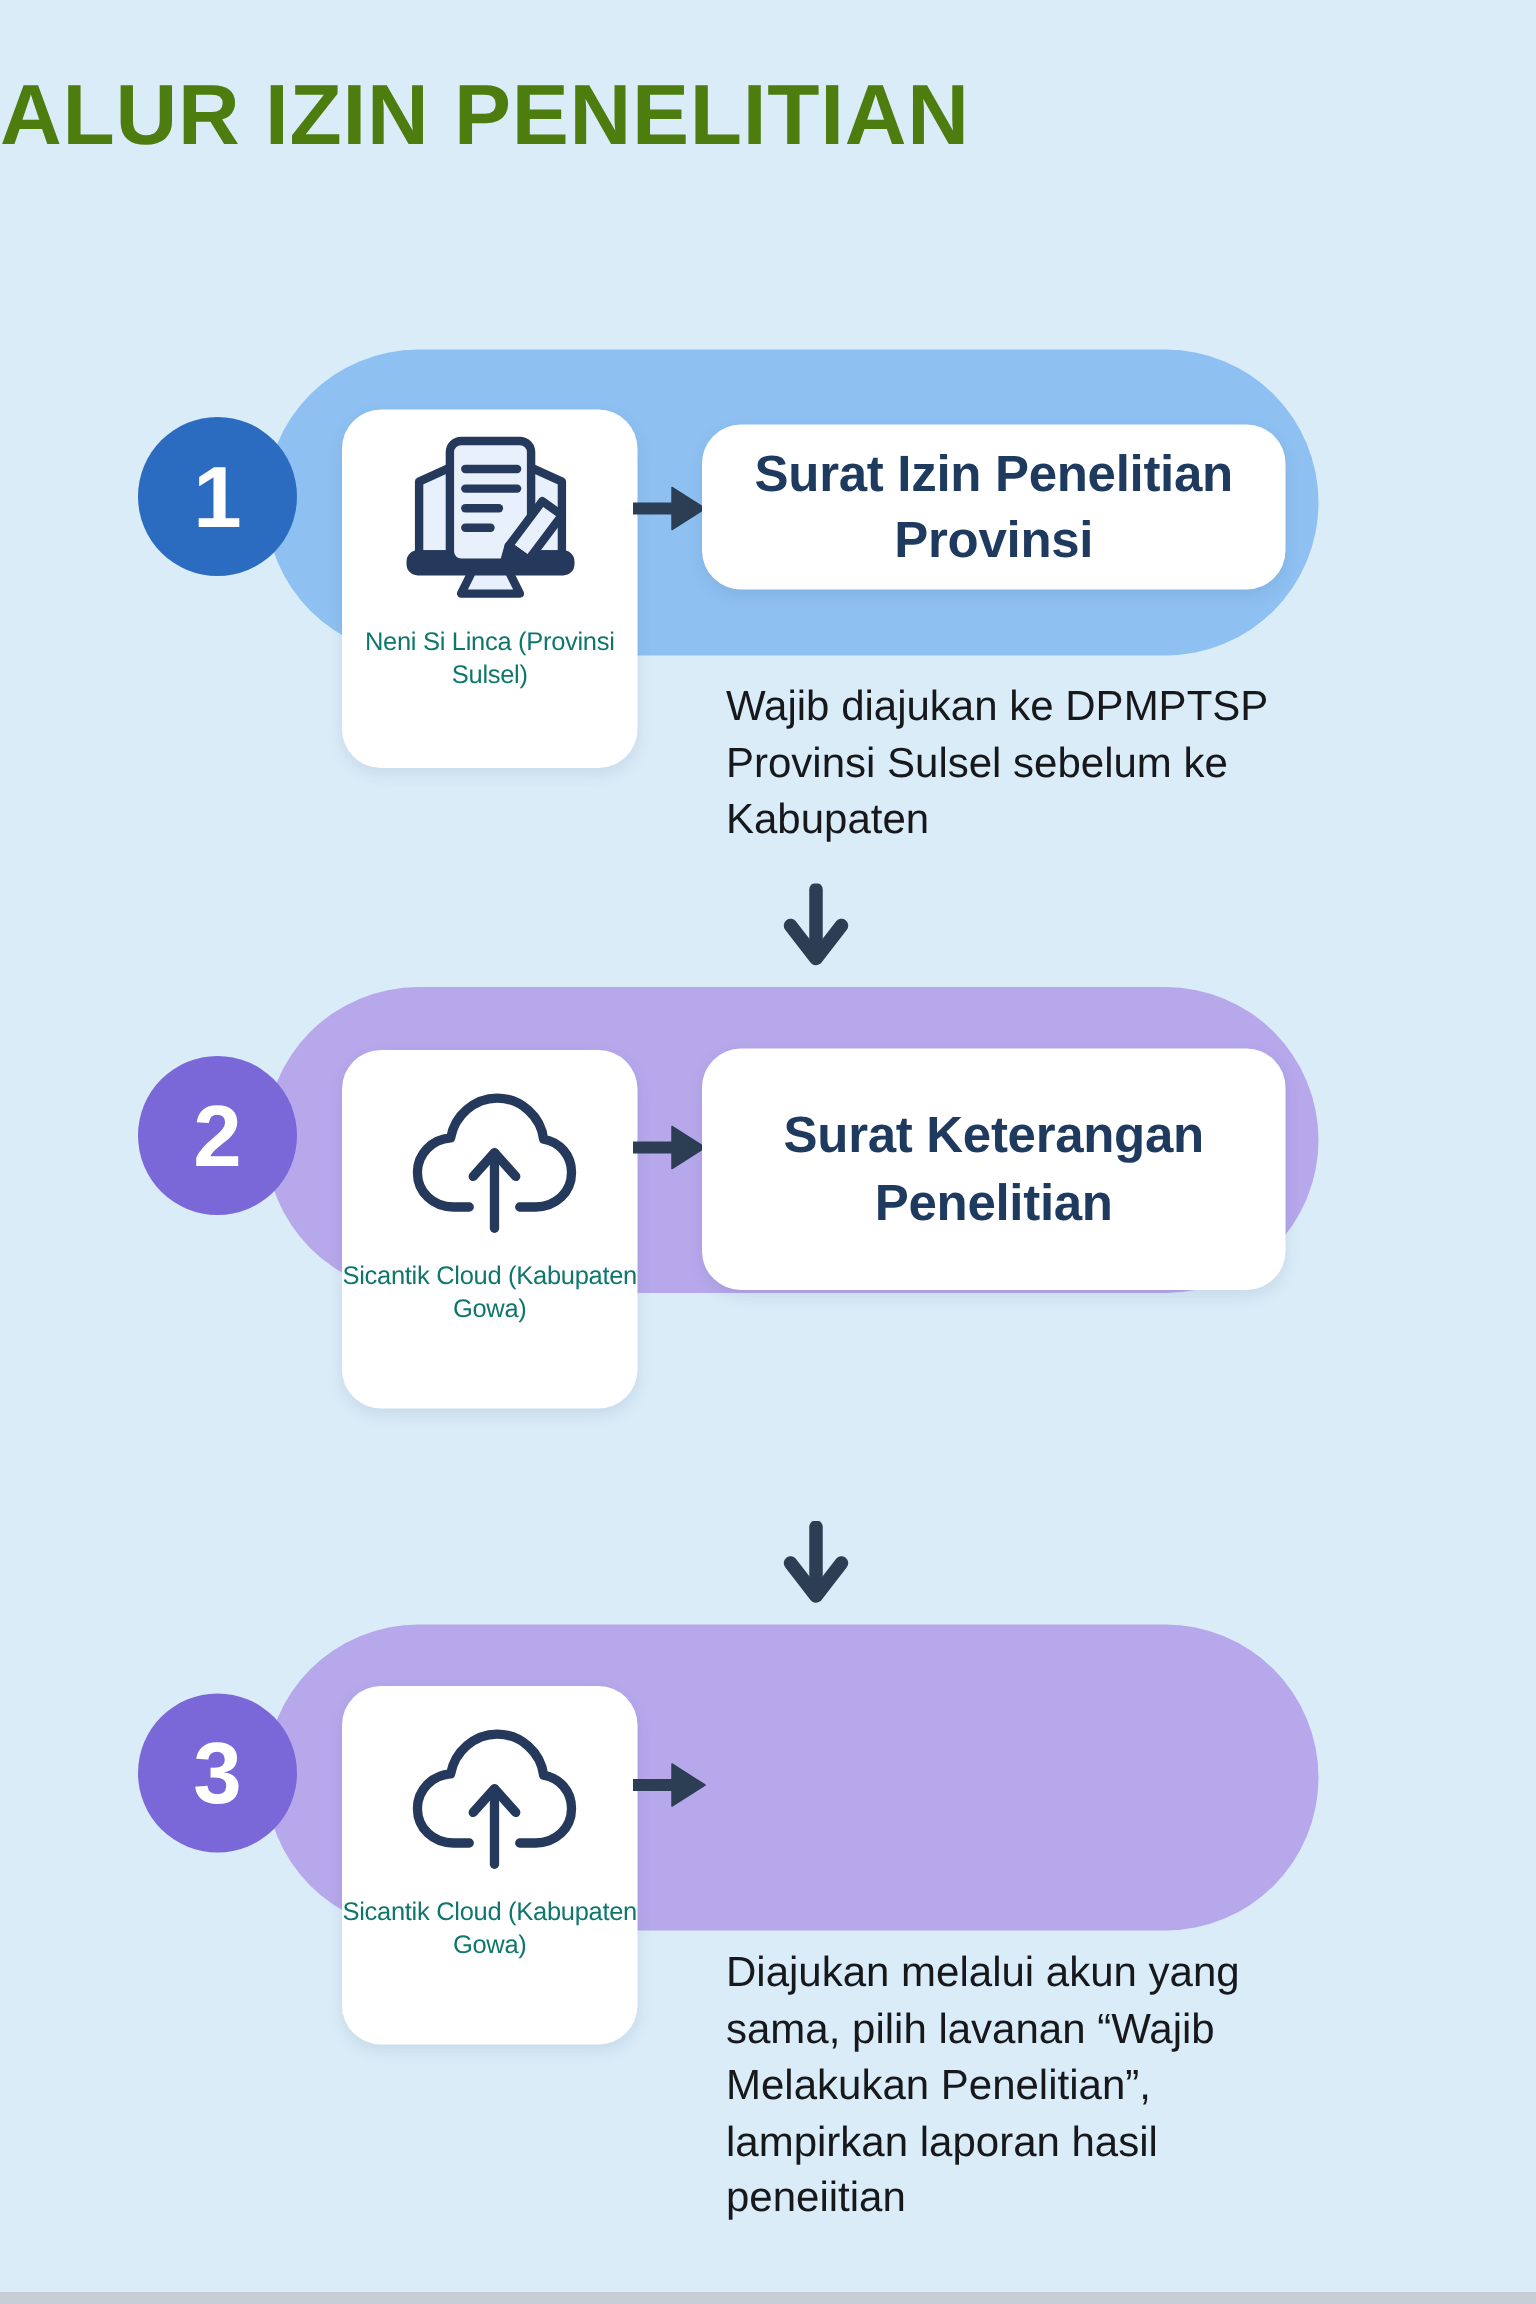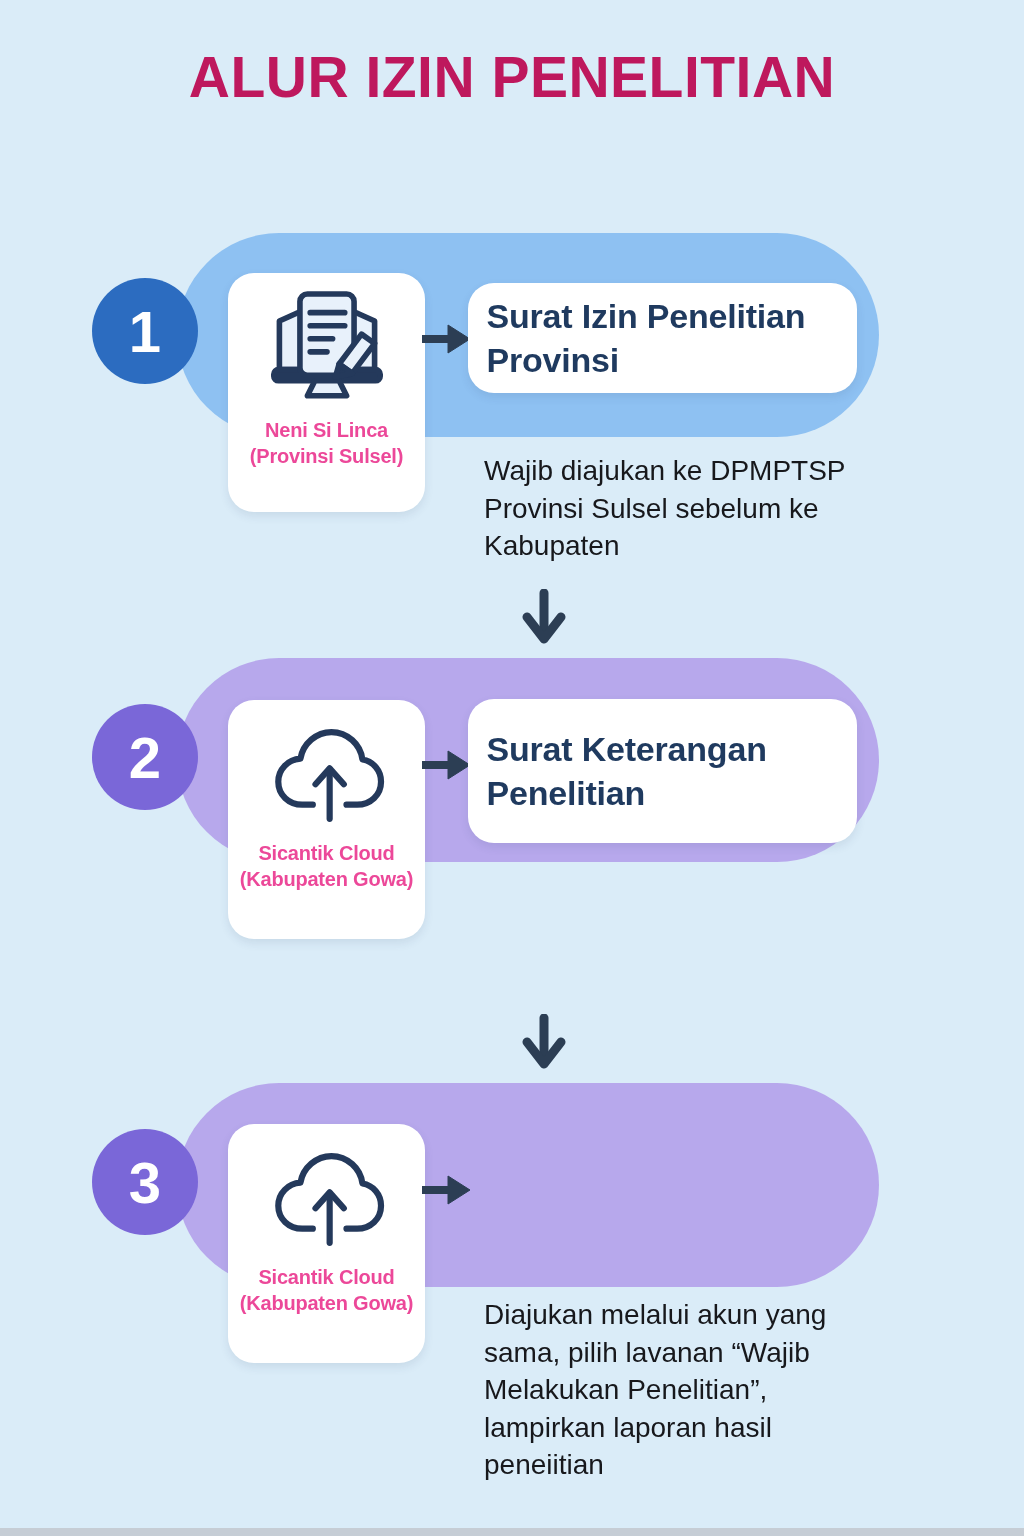--- a/index.html
+++ b/index.html
@@ -3,50 +3,50 @@
 <meta charset="utf-8">
 <style>
   html,body{margin:0;padding:0;background:#9aa4ad;}
   .canvas{
     position:relative;width:1024px;height:1536px;margin:0 auto;
     background:#daecf8;overflow:hidden;
     font-family:"Liberation Sans","DejaVu Sans",sans-serif;
   }
   .title{
     position:absolute;left:0;top:44px;width:1024px;
-    text-align:center;color:#be185d;font-weight:800;
+    color:#4d7c0f;font-weight:800;
     font-size:57px;line-height:1.18;letter-spacing:.5px;
   }
   .pill{position:absolute;left:177px;width:702px;height:204px;border-radius:102px;}
   .pill.blue{background:#8ec1f2;}
   .pill.purple{background:#b7a8ec;}
   .num-circle{
     position:absolute;left:92px;width:106px;height:106px;border-radius:50%;
     display:flex;align-items:center;justify-content:center;
     color:#ffffff;font-size:58px;font-weight:700;
   }
   .num-circle.blue{background:#2c6cc0;}
   .num-circle.purple{background:#7a67d8;}
   .card{
     position:absolute;left:228px;width:197px;height:239px;background:#ffffff;
     border-radius:26px;box-shadow:0 4px 10px rgba(40,60,100,.10);
     display:flex;flex-direction:column;align-items:center;
   }
   .card .icon{margin-top:16px;flex:0 0 auto;}
   .card-label{
-    width:197px;text-align:center;color:#ec4899;font-weight:700;
-    font-size:20px;line-height:1.32;letter-spacing:-.2px;margin-top:6px;
+    width:197px;text-align:center;color:#0f766e;font-weight:400;
+    font-size:17px;line-height:1.32;letter-spacing:-.2px;margin-top:6px;
   }
   .result-box{
     position:absolute;left:468px;width:389px;background:#ffffff;border-radius:26px;
     box-shadow:0 4px 10px rgba(40,60,100,.10);
     display:flex;align-items:center;justify-content:center;
   }
   .result-title{
-    width:352px;text-align:left;color:#1f3a5f;font-weight:700;
+    width:352px;text-align:center;color:#1f3a5f;font-weight:700;
     font-size:34px;line-height:1.3;letter-spacing:-.2px;
   }
   .right-arrow{position:absolute;left:420px;width:52px;height:38px;}
   .desc{
     position:absolute;left:484px;width:412px;color:#17181c;
     font-size:28px;line-height:1.34;font-weight:400;
   }
   .down-arrow{position:absolute;left:522px;width:44px;height:60px;}
   .bottom-strip{position:absolute;left:0;top:1528px;width:1024px;height:8px;background:#c6cdd5;}
 </style>
@@ -115,21 +115,21 @@
       </g>
     </svg>
     <div class="card-label">Sicantik Cloud (Kabupaten Gowa)</div>
   </div>
 
   <svg class="right-arrow" style="top:746px" viewBox="0 0 52 36">
     <line x1="2" y1="18" x2="32" y2="18" stroke="#2c3e54" stroke-width="8"></line>
     <path d="M28 4 L50 18 L28 32 Z" fill="#2c3e54" stroke="#2c3e54" stroke-linejoin="round"></path>
   </svg>
 
-  <div class="result-box" style="top:699px;height:144px">
+  <div class="result-box" style="top:699px;height:161px">
     <div class="result-title">Surat Keterangan Penelitian</div>
   </div>
 
 
   <svg class="down-arrow" style="top:1014px" viewBox="0 0 44 60">
     <line x1="22" y1="4" x2="22" y2="42" stroke="#2c3e54" stroke-width="9" stroke-linecap="round"></line>
     <path d="M5 28 L22 50 L39 28" fill="none" stroke="#2c3e54" stroke-width="9" stroke-linecap="round" stroke-linejoin="round"></path>
   </svg>
 
   <div class="pill purple" style="top:1083px"></div>

